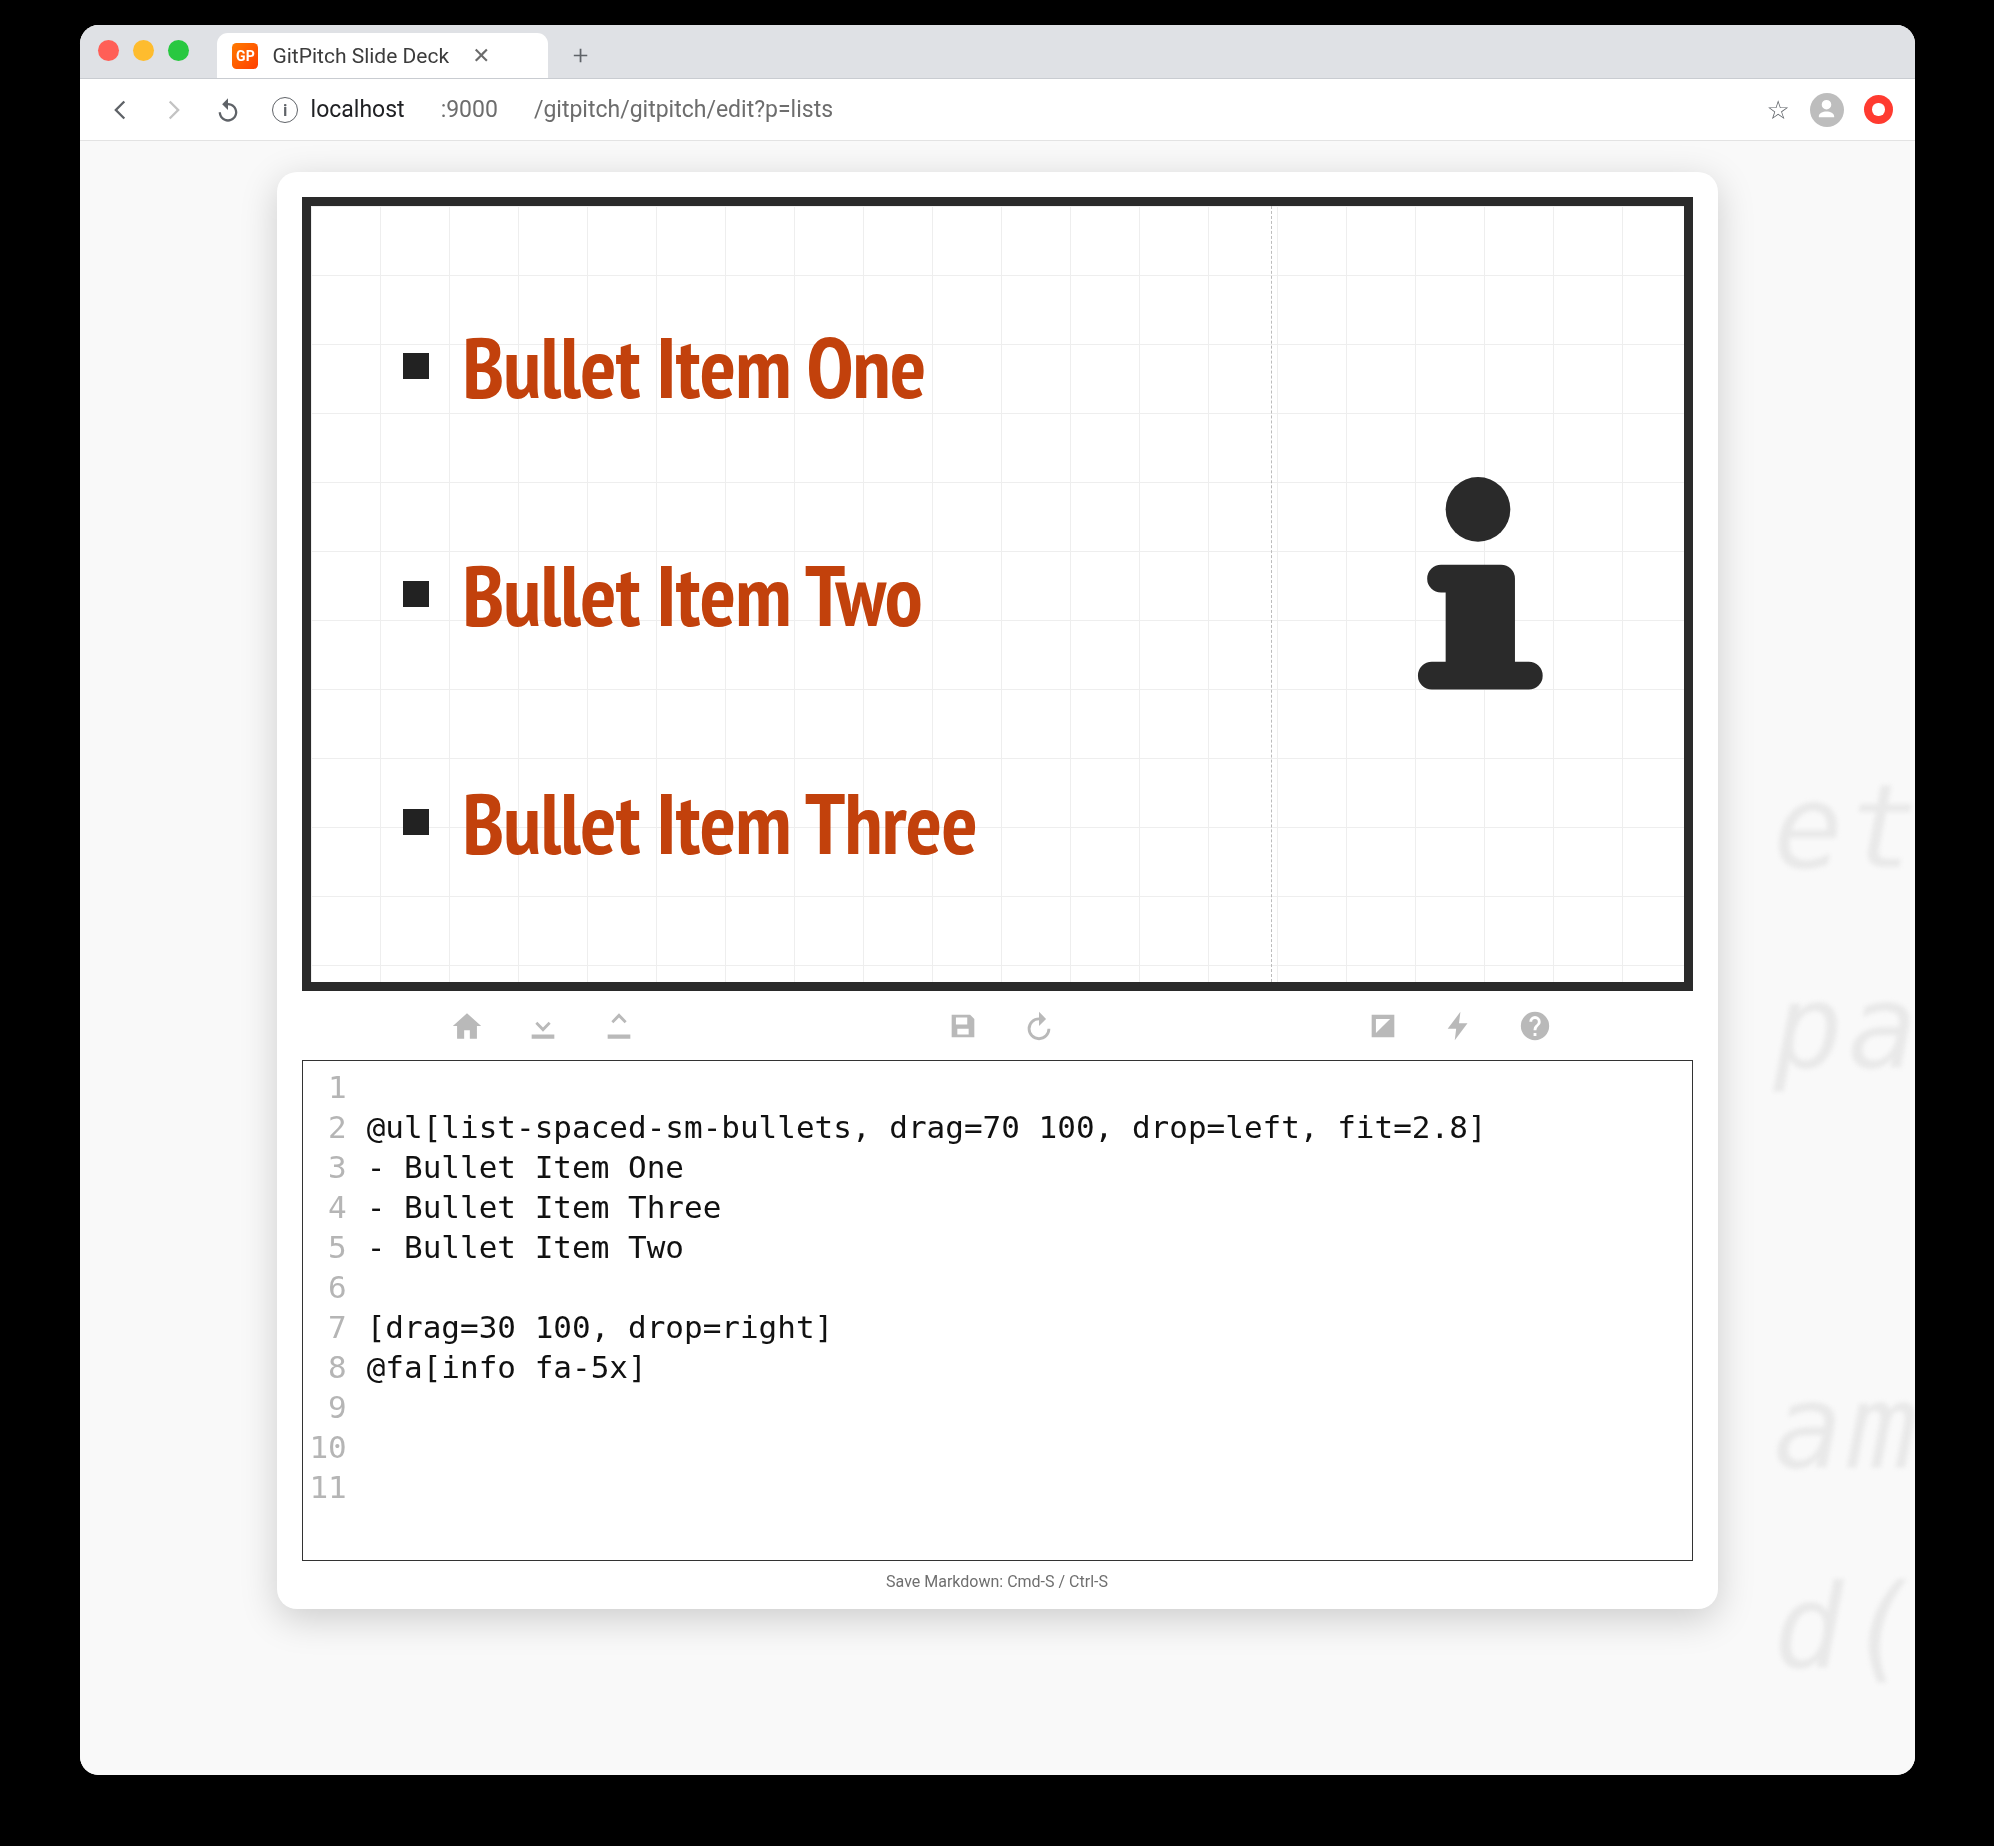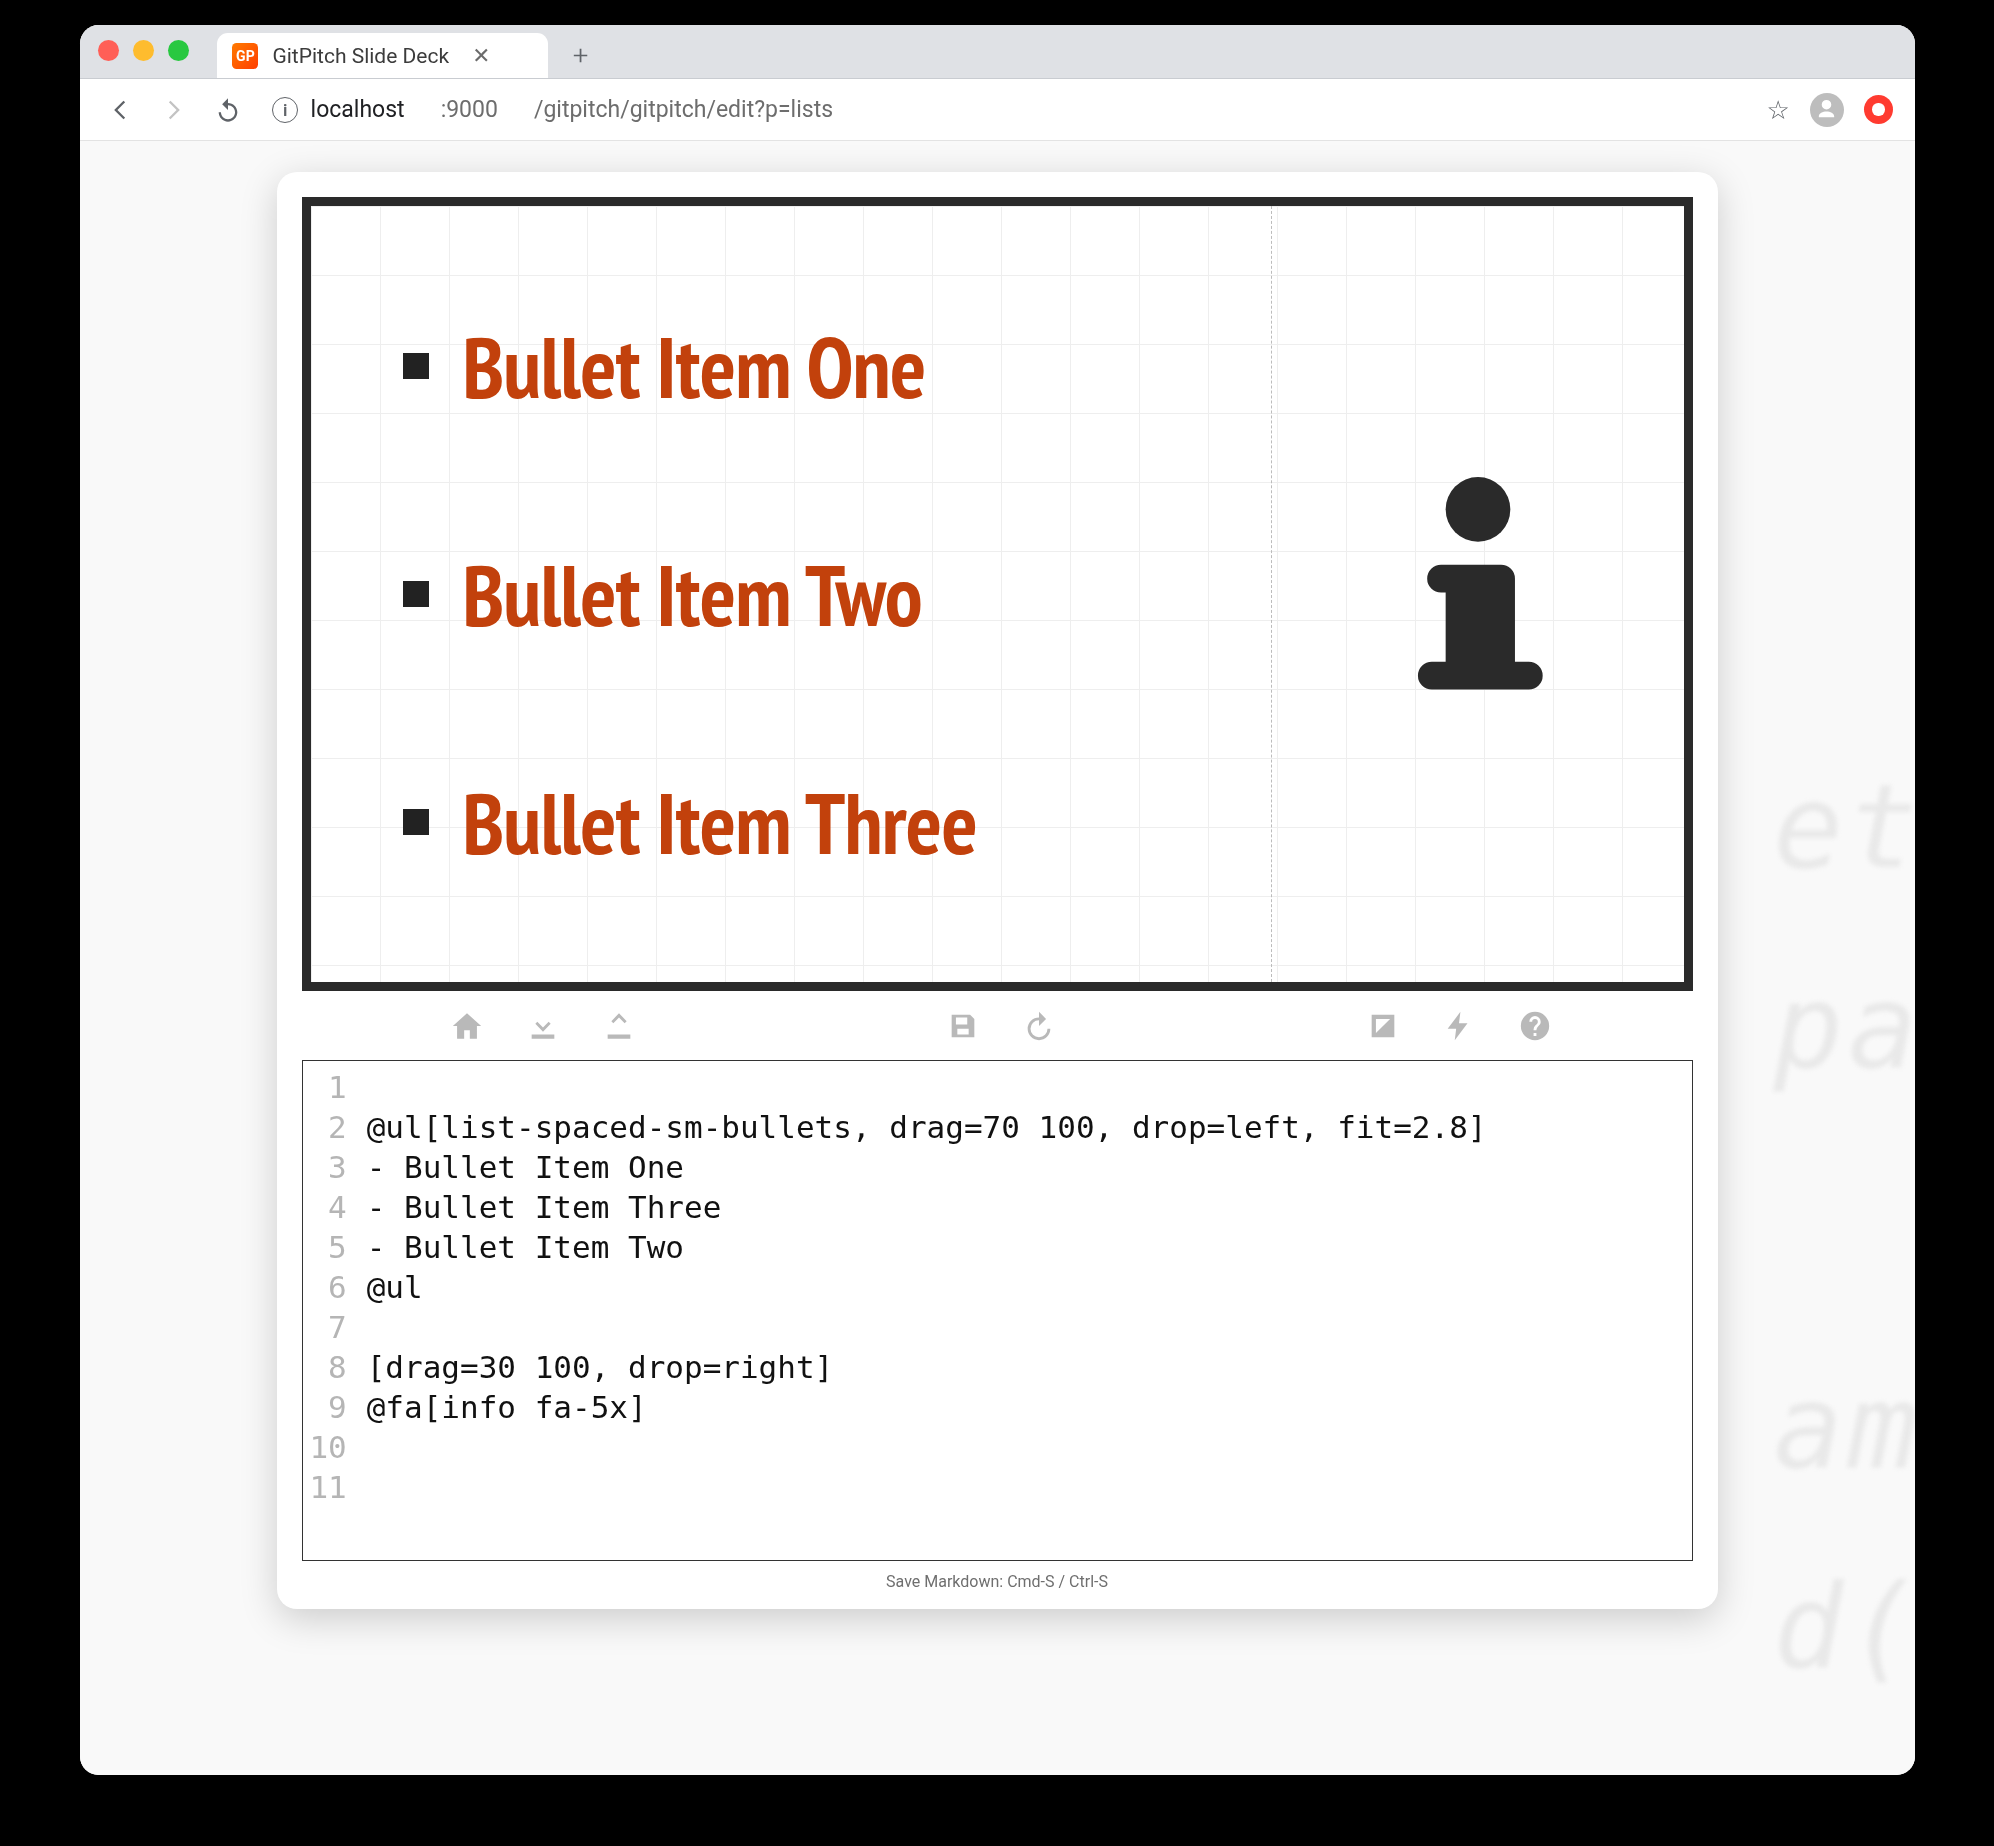--- a/index.html
+++ b/index.html
@@ -374,21 +374,21 @@
               <div>3</div>
               <div>4</div>
               <div>5</div>
               <div>6</div>
               <div>7</div>
               <div>8</div>
               <div>9</div>
               <div>10</div>
               <div>11</div>
             </div>
-          <div class="code" id="code"><div>&nbsp;</div><div>@ul[list-spaced-sm-bullets, drag=70 100, drop=left, fit=2.8]</div><div>- Bullet Item One</div><div>- Bullet Item Three</div><div>- Bullet Item Two</div><div>@ul</div><div>&nbsp;</div><div>[drag=30 100, drop=right]</div><div>@fa[info fa-5x]</div><div>&nbsp;</div><div>&nbsp;</div></div>
+          <div class="code" id="code"><div>&nbsp;</div><div>@ul[list-spaced-sm-bullets, drag=70 100, drop=left, fit=2.8]</div><div>- Bullet Item One</div><div>- Bullet Item Three</div><div>- Bullet Item Two</div><div>&nbsp;</div><div>[drag=30 100, drop=right]</div><div>@fa[info fa-5x]</div><div>&nbsp;</div><div>&nbsp;</div></div>
         </div>
 
         <div class="hint">Save Markdown: Cmd-S / Ctrl-S</div>
 
       </div>
     </div>
 
   </div>
 </div>
 

